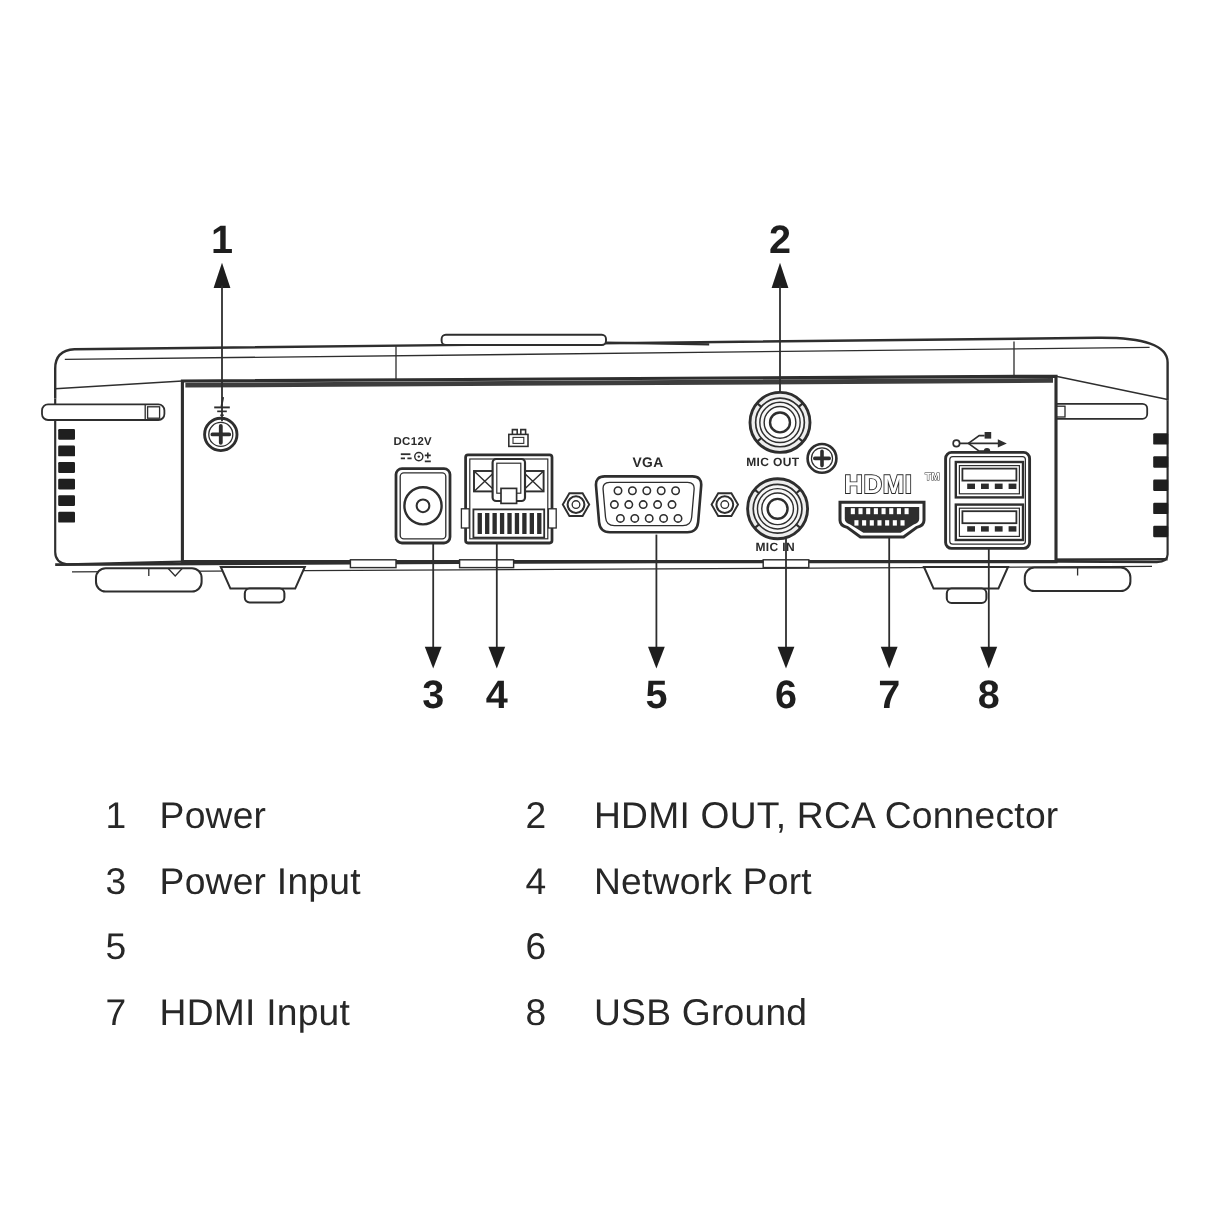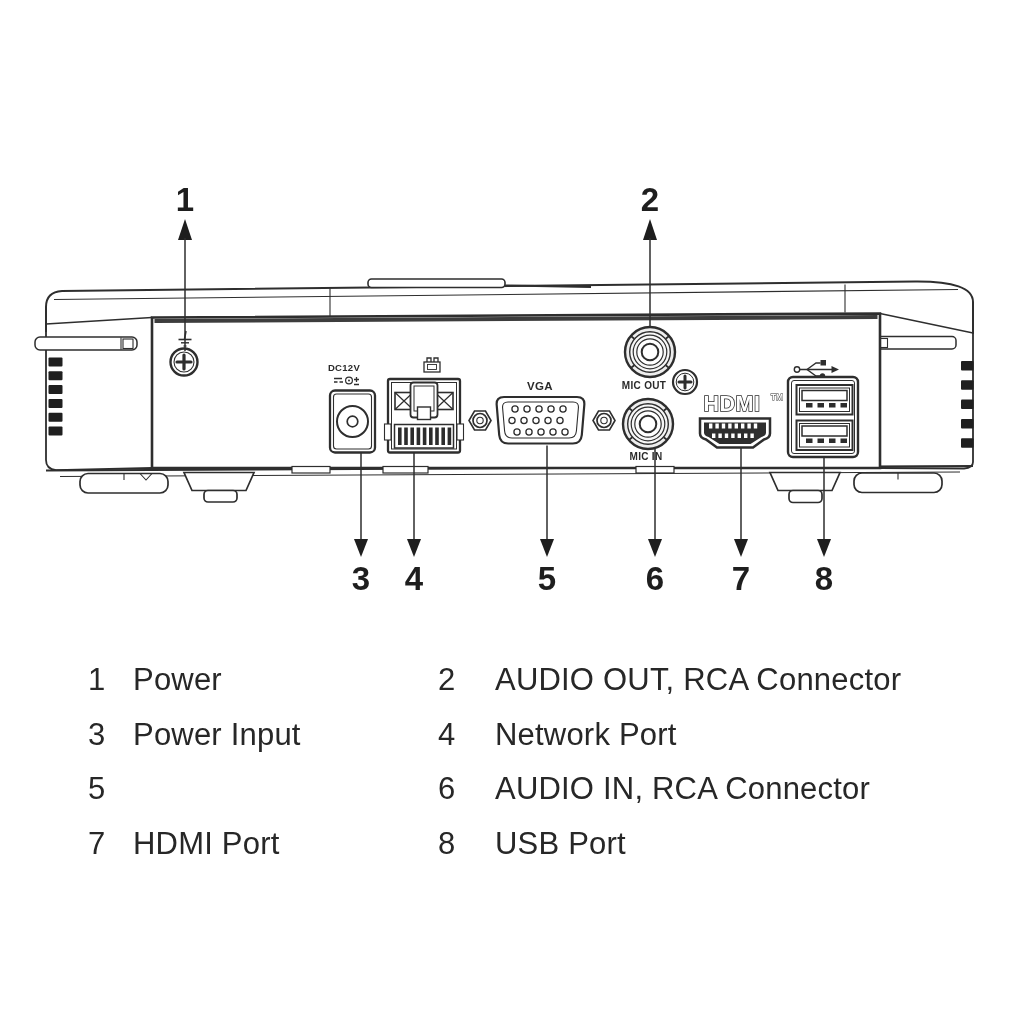--- a/index.html
+++ b/index.html
@@ -323,40 +323,39 @@
   </div>
 
   <div class="legend">
     <div class="legend-grid">
       <div class="legend-item">
         <span class="num">1</span>
         <span class="llabel">Power</span>
       </div>
       <div class="legend-item">
         <span class="num">2</span>
-        <span class="llabel">AUDIO OUT, RCA Connector</span>
+        <span class="llabel">HDMI OUT, RCA Connector</span>
       </div>
       <div class="legend-item">
         <span class="num">3</span>
         <span class="llabel">Power Input</span>
       </div>
       <div class="legend-item">
         <span class="num">4</span>
         <span class="llabel">Network Port</span>
       </div>
       <div class="legend-item">
         <span class="num">5</span>
       </div>
       <div class="legend-item">
         <span class="num">6</span>
-        <span class="llabel">AUDIO IN, RCA Connector</span>
       </div>
       <div class="legend-item">
         <span class="num">7</span>
-        <span class="llabel">HDMI Port</span>
+        <span class="llabel">HDMI Input</span>
       </div>
       <div class="legend-item">
         <span class="num">8</span>
-        <span class="llabel">USB Port</span>
+        <span class="llabel">USB Ground</span>
       </div>
     </div>
   </div>
 </div>
 
 </body></html>

